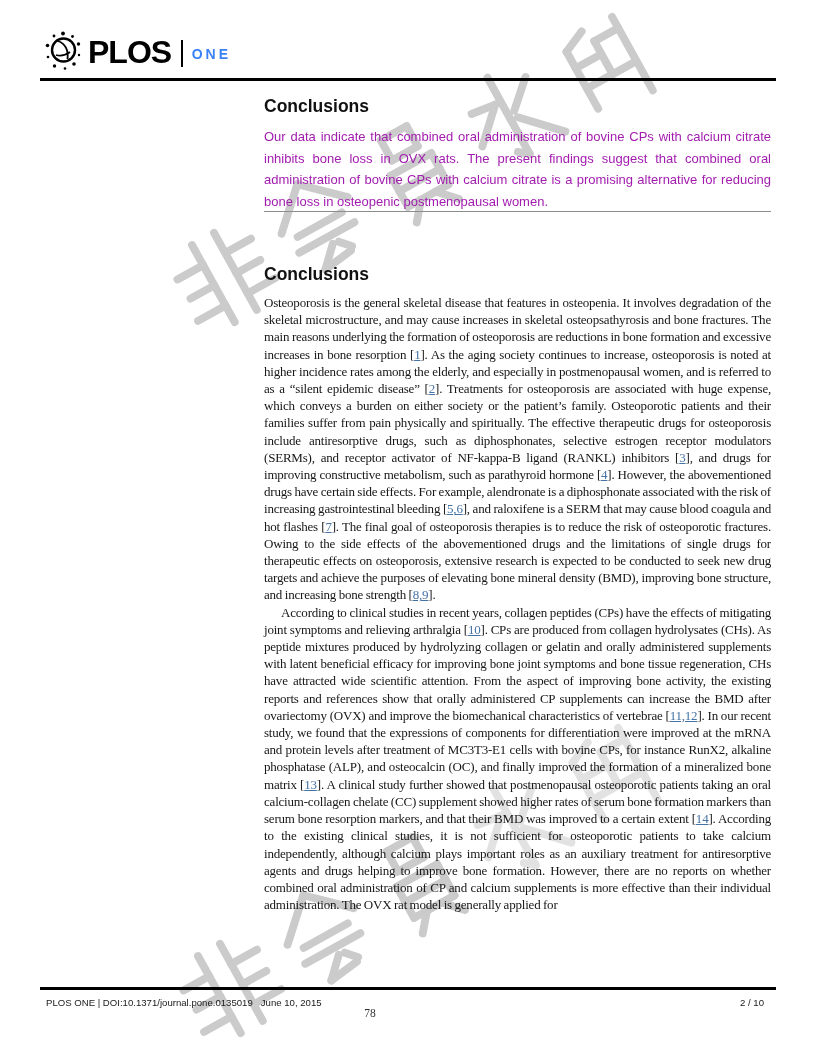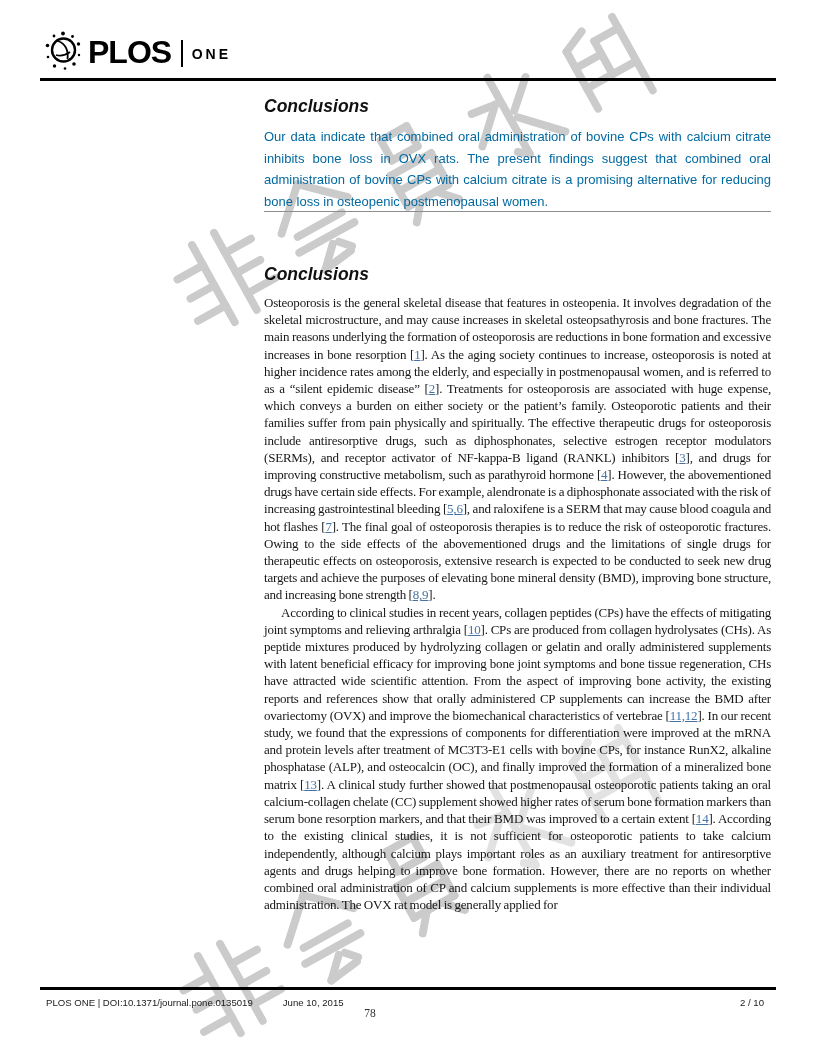--- a/index.html
+++ b/index.html
@@ -34,46 +34,45 @@
     z-index:2;
   }
   .logo-plos {
     font-weight:800; font-size:32px; color:#000;
     letter-spacing:-1px; margin-left:4px;
     font-family:"Liberation Sans", sans-serif;
     text-align:center;
   }
   .logo-sep { width:1.5px; height:27px; background:#000; margin:2px 9px 0 10px; }
   .logo-one {
-    font-weight:700; font-size:14px; color:#000000;
+    font-weight:700; font-size:14px; color:#3b82f6;
     letter-spacing:3px; margin-top:4px;
   }
   .running-title {
     position:absolute; right:42px; top:51px;
     font-size:9.6px; color:#1a1a1a; z-index:2;
   }
   .header-rule {
     position:absolute; left:40px; width:736px; top:78px; height:3px;
     background:#000; z-index:2;
   }
 
   
   .col { position:absolute; left:264px; width:507px; z-index:1; }
 
   .sec-heading {
     font-size:17.5px; font-weight:bold; color:#111;
     font-family:"Liberation Sans", sans-serif;
     margin:0;
-    font-style:italic;
   }
   #conclusions-block { top:96px; }
   .concl-body {
     margin-top:9px;
     font-size:13px; line-height:21.5px;
-    color:#0369a1; text-align:justify;
+    color:#a21caf; text-align:justify;
   }
   .section-divider {
     position:absolute; left:264px; width:507px; top:211px; height:1px;
     background:#8d8d8d; z-index:1;
   }
   #introduction-block { top:264px; }
   .intro-body {
     margin-top:9px;
     font-family:"Liberation Serif", serif;
     font-size:13px; line-height:17.2px;
@@ -86,21 +85,21 @@
   .cite { text-decoration:underline; cursor:pointer; }
 
   
   .footer-rule {
     position:absolute; left:40px; width:736px; top:987px; height:2.5px;
     background:#000; z-index:2;
   }
   .footer-left {
     position:absolute; left:46px; top:997px;
     font-size:9.6px; color:#1a1a1a; z-index:2;
-    display:flex; gap:30px;
+    display:flex; gap:8px;
   }
   .footer-right {
     position:absolute; right:52px; top:997px;
     font-size:9.6px; color:#1a1a1a; z-index:2;
   }
   .page-number {
     position:absolute; left:0; width:740px; top:1007px;
     text-align:center;
     font-family:"Liberation Serif", serif;
     font-size:11.5px; color:#333; z-index:2;

